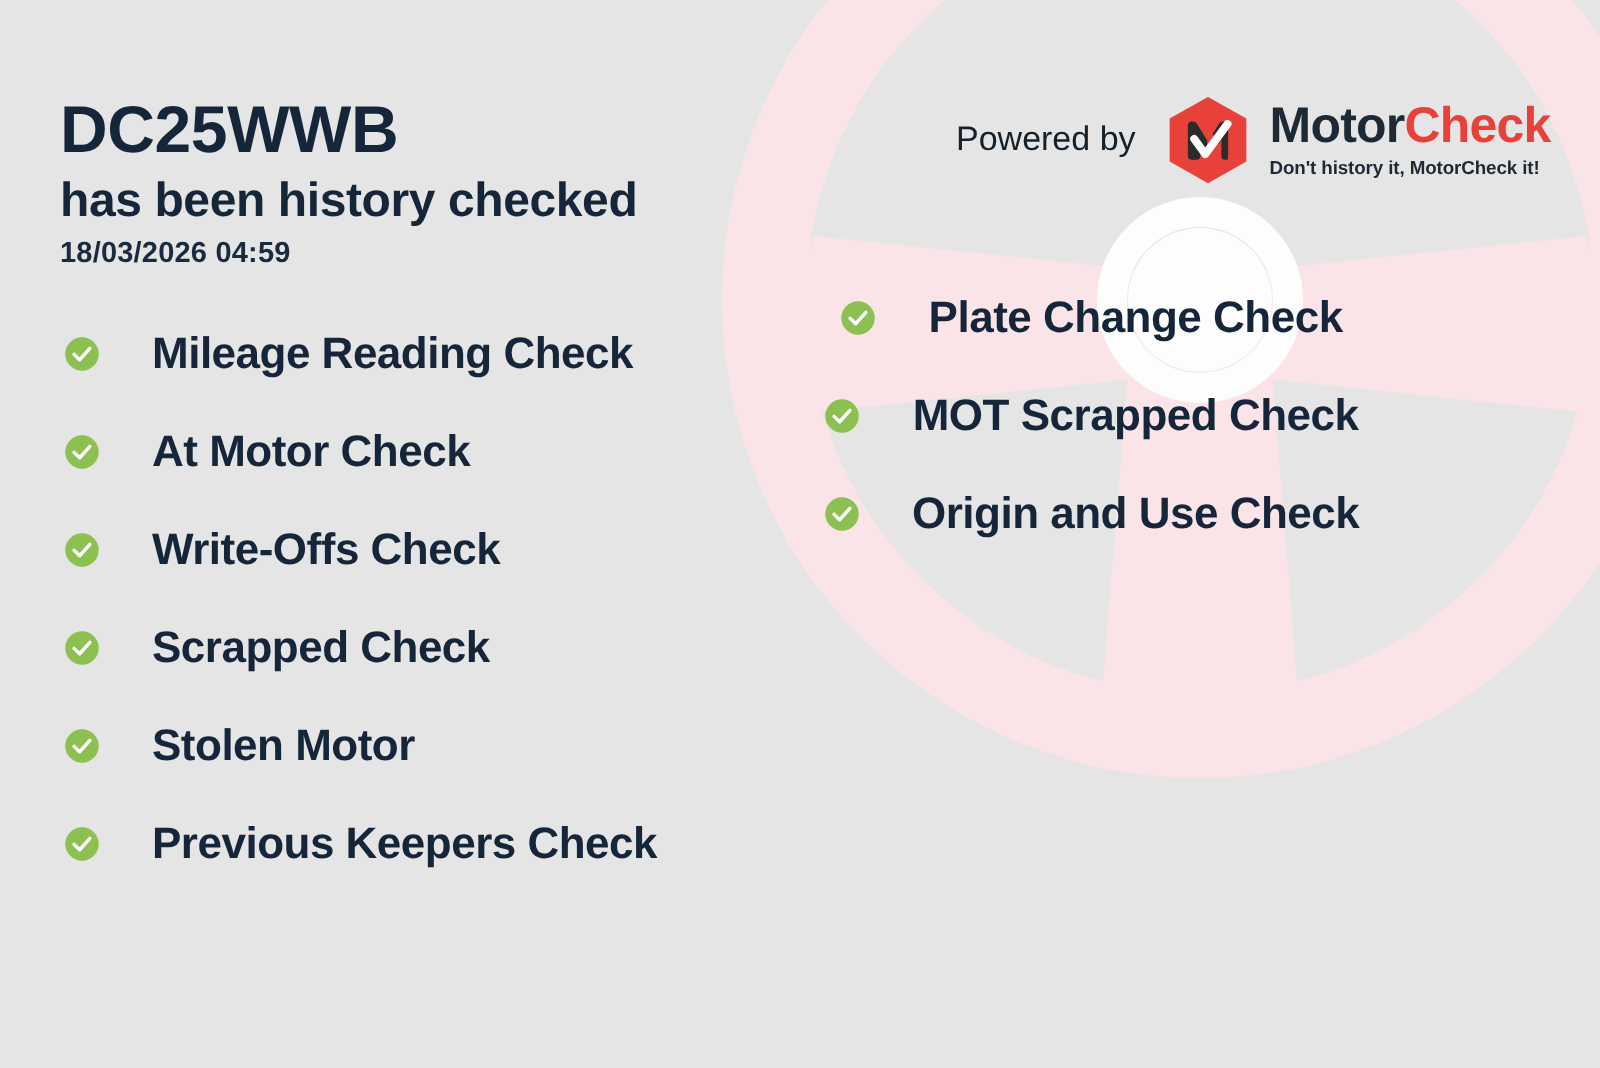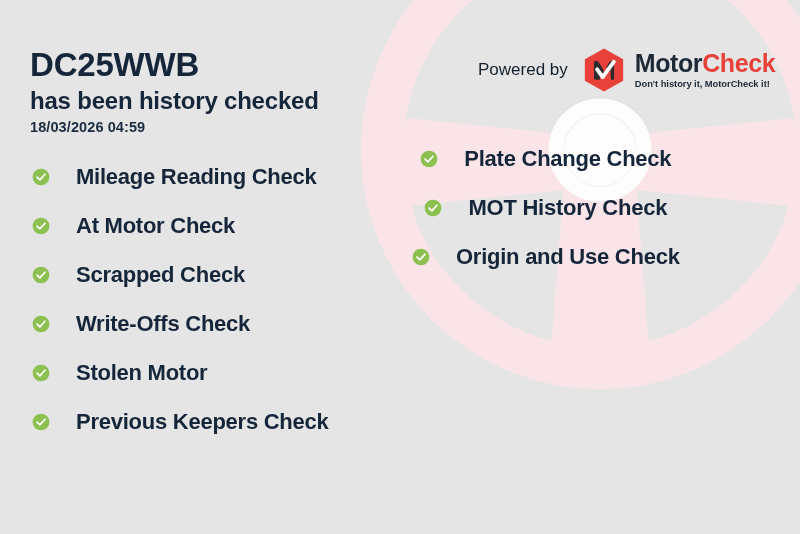--- a/index.html
+++ b/index.html
@@ -219,34 +219,34 @@
           <circle cx="10" cy="10" r="9.3" fill="#8cc152"></circle>
           <path d="M 5.6 10.2 L 8.7 13.2 L 14.4 6.9" fill="none" stroke="#ffffff" stroke-width="1.9" stroke-linecap="round" stroke-linejoin="round"></path>
         </svg>
       <span class="check-label">At Motor Check</span>
     </div>
     <div class="check-item">
       <svg class="check-icon" viewBox="0 0 20 20" aria-hidden="true">
           <circle cx="10" cy="10" r="9.3" fill="#8cc152"></circle>
           <path d="M 5.6 10.2 L 8.7 13.2 L 14.4 6.9" fill="none" stroke="#ffffff" stroke-width="1.9" stroke-linecap="round" stroke-linejoin="round"></path>
         </svg>
+      <span class="check-label">Write-Offs Check</span>
+    </div>
+    <div class="check-item">
+      <svg class="check-icon" viewBox="0 0 20 20" aria-hidden="true">
+          <circle cx="10" cy="10" r="9.3" fill="#8cc152"></circle>
+          <path d="M 5.6 10.2 L 8.7 13.2 L 14.4 6.9" fill="none" stroke="#ffffff" stroke-width="1.9" stroke-linecap="round" stroke-linejoin="round"></path>
+        </svg>
       <span class="check-label">Scrapped Check</span>
     </div>
     <div class="check-item">
       <svg class="check-icon" viewBox="0 0 20 20" aria-hidden="true">
           <circle cx="10" cy="10" r="9.3" fill="#8cc152"></circle>
           <path d="M 5.6 10.2 L 8.7 13.2 L 14.4 6.9" fill="none" stroke="#ffffff" stroke-width="1.9" stroke-linecap="round" stroke-linejoin="round"></path>
         </svg>
-      <span class="check-label">Write-Offs Check</span>
-    </div>
-    <div class="check-item">
-      <svg class="check-icon" viewBox="0 0 20 20" aria-hidden="true">
-          <circle cx="10" cy="10" r="9.3" fill="#8cc152"></circle>
-          <path d="M 5.6 10.2 L 8.7 13.2 L 14.4 6.9" fill="none" stroke="#ffffff" stroke-width="1.9" stroke-linecap="round" stroke-linejoin="round"></path>
-        </svg>
       <span class="check-label">Stolen Motor</span>
     </div>
     <div class="check-item">
       <svg class="check-icon" viewBox="0 0 20 20" aria-hidden="true">
           <circle cx="10" cy="10" r="9.3" fill="#8cc152"></circle>
           <path d="M 5.6 10.2 L 8.7 13.2 L 14.4 6.9" fill="none" stroke="#ffffff" stroke-width="1.9" stroke-linecap="round" stroke-linejoin="round"></path>
         </svg>
       <span class="check-label">Previous Keepers Check</span>
     </div>
   </div>
@@ -257,21 +257,21 @@
           <circle cx="10" cy="10" r="9.3" fill="#8cc152"></circle>
           <path d="M 5.6 10.2 L 8.7 13.2 L 14.4 6.9" fill="none" stroke="#ffffff" stroke-width="1.9" stroke-linecap="round" stroke-linejoin="round"></path>
         </svg>
       <span class="check-label">Plate Change Check</span>
     </div>
     <div class="check-item">
       <svg class="check-icon" viewBox="0 0 20 20" aria-hidden="true">
           <circle cx="10" cy="10" r="9.3" fill="#8cc152"></circle>
           <path d="M 5.6 10.2 L 8.7 13.2 L 14.4 6.9" fill="none" stroke="#ffffff" stroke-width="1.9" stroke-linecap="round" stroke-linejoin="round"></path>
         </svg>
-      <span class="check-label">MOT History Check</span>
+      <span class="check-label">MOT Scrapped Check</span>
     </div>
     <div class="check-item">
       <svg class="check-icon" viewBox="0 0 20 20" aria-hidden="true">
           <circle cx="10" cy="10" r="9.3" fill="#8cc152"></circle>
           <path d="M 5.6 10.2 L 8.7 13.2 L 14.4 6.9" fill="none" stroke="#ffffff" stroke-width="1.9" stroke-linecap="round" stroke-linejoin="round"></path>
         </svg>
       <span class="check-label">Origin and Use Check</span>
     </div>
   </div>
 

